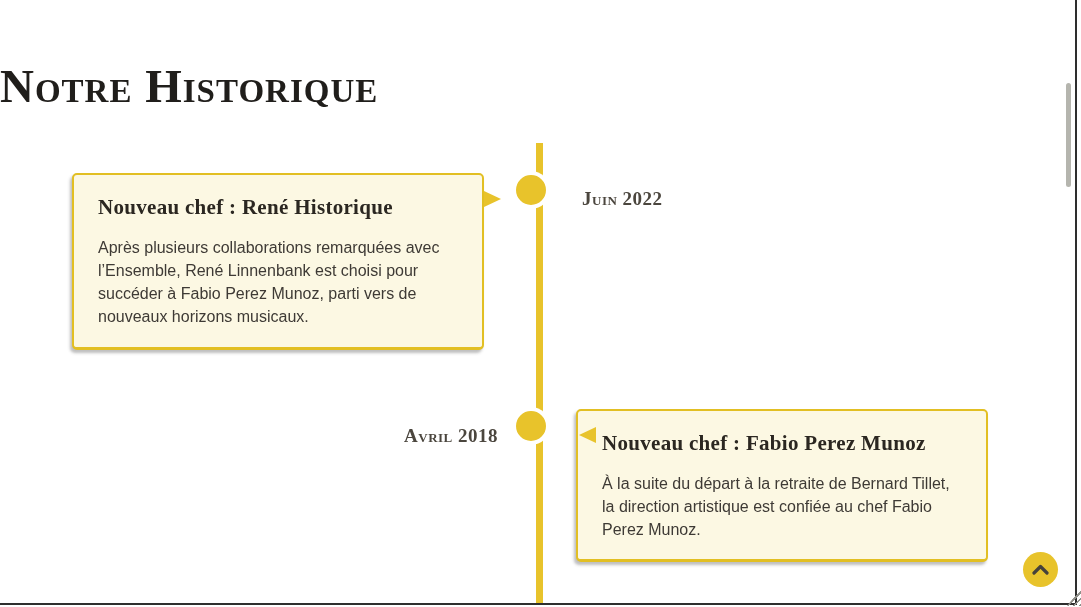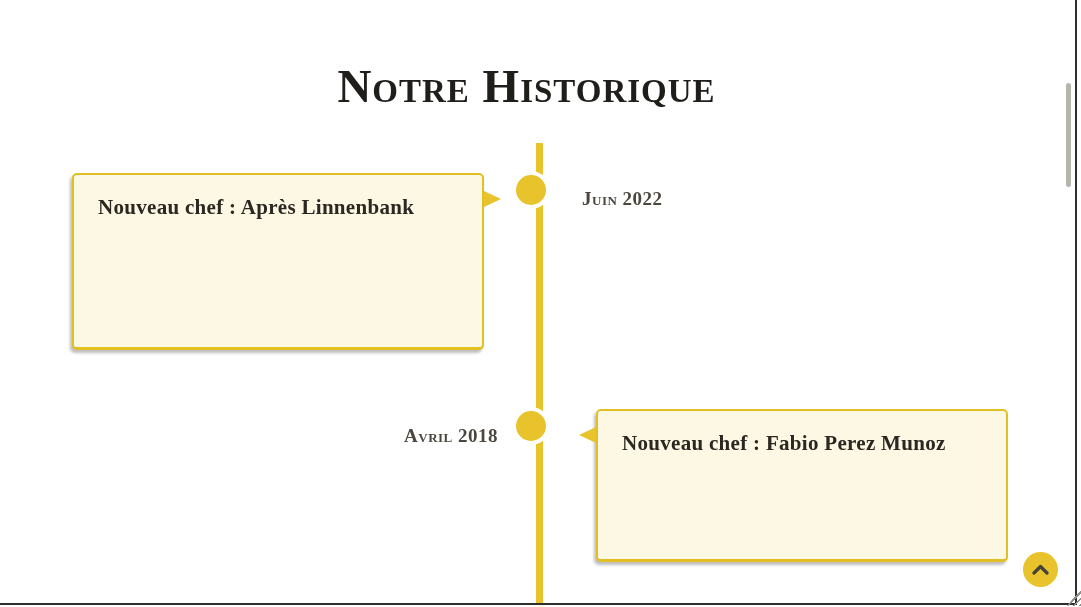--- a/index.html
+++ b/index.html
@@ -16,21 +16,20 @@
   }
   *{box-sizing:border-box;}
   html,body{margin:0;padding:0;}
   body{
     width:1081px;height:607px;position:relative;overflow:hidden;
     background:#ffffff;
     font-family:"Liberation Sans", sans-serif;
   }
   .page-title{
     position:absolute;left:0;top:28px;width:1053px;
-    text-align:center;
     font-family:"Liberation Serif", serif;
     font-variant:small-caps;
     font-weight:600;
     font-size:47px;
     letter-spacing:1px;
     color:var(--heading);
   }
   .tl-line{
     position:absolute;left:536px;top:143px;width:7px;height:460px;
     background:var(--gold);
@@ -45,21 +44,21 @@
   .event-card{
     position:absolute;width:412px;
     background:var(--card-bg);
     border:2px solid var(--card-border);
     border-bottom-width:3px;
     border-radius:5px;
     box-shadow:-2px 3px 3px rgba(70,70,70,0.35);
     padding:20px 24px;
   }
   .card-1{left:72px;top:173px;height:177px;}
-  .card-2{left:596px;top:409px;height:153px;}
+  .card-2{left:576px;top:409px;height:153px;}
   .event-card h3{
     margin:0 0 16px 0;
     font-family:"Liberation Serif", serif;
     font-weight:600;
     font-size:21px;
     letter-spacing:0.3px;
     color:var(--card-title);
   }
   .event-card p{
     margin:0;
@@ -106,28 +105,30 @@
   }
 </style>
 </head>
 <body>
 
 <h1 class="page-title">Notre Historique</h1>
 
 <div class="tl-line"></div>
 
 <div class="event-card card-1">
-  <h3>Nouveau chef : Après Linnenbank</h3>
+  <h3>Nouveau chef : René Historique</h3>
+  <p>Après plusieurs collaborations remarquées avec l’Ensemble, René Linnenbank est choisi pour succéder à Fabio Perez Munoz, parti vers de nouveaux horizons musicaux.</p>
 </div>
 <div class="arrow arrow-right"></div>
 <div class="tl-dot dot-1"></div>
 <div class="tl-date date-1">Juin 2022</div>
 
 <div class="event-card card-2">
   <h3>Nouveau chef : Fabio Perez Munoz</h3>
+  <p>À la suite du départ à la retraite de Bernard Tillet, la direction artistique est confiée au chef Fabio Perez Munoz.</p>
 </div>
 <div class="arrow arrow-left"></div>
 <div class="tl-dot dot-2"></div>
 <div class="tl-date date-2">Avril 2018</div>
 
 <button class="scroll-top">
   <svg width="17" height="11" viewBox="0 0 17 11">
     <polyline points="2,9 8.5,2.5 15,9" fill="none" stroke="#45413B" stroke-width="3.2" stroke-linecap="round" stroke-linejoin="round"></polyline>
   </svg>
 </button>

